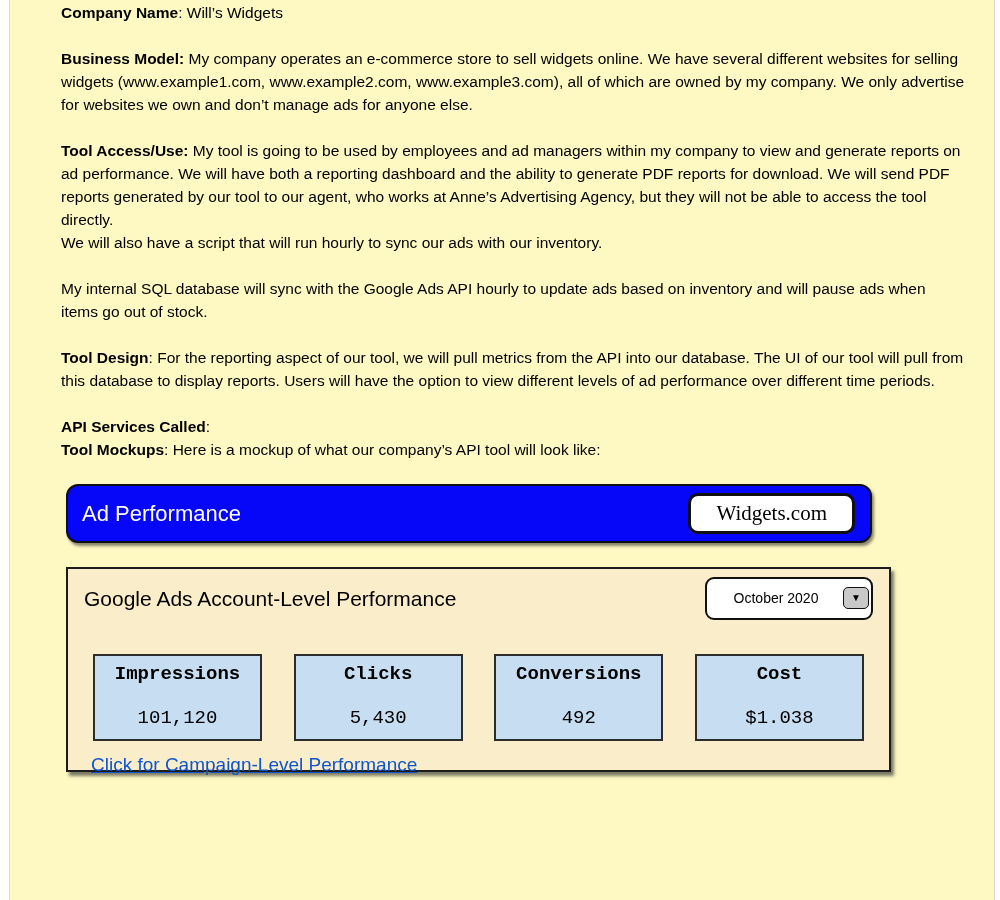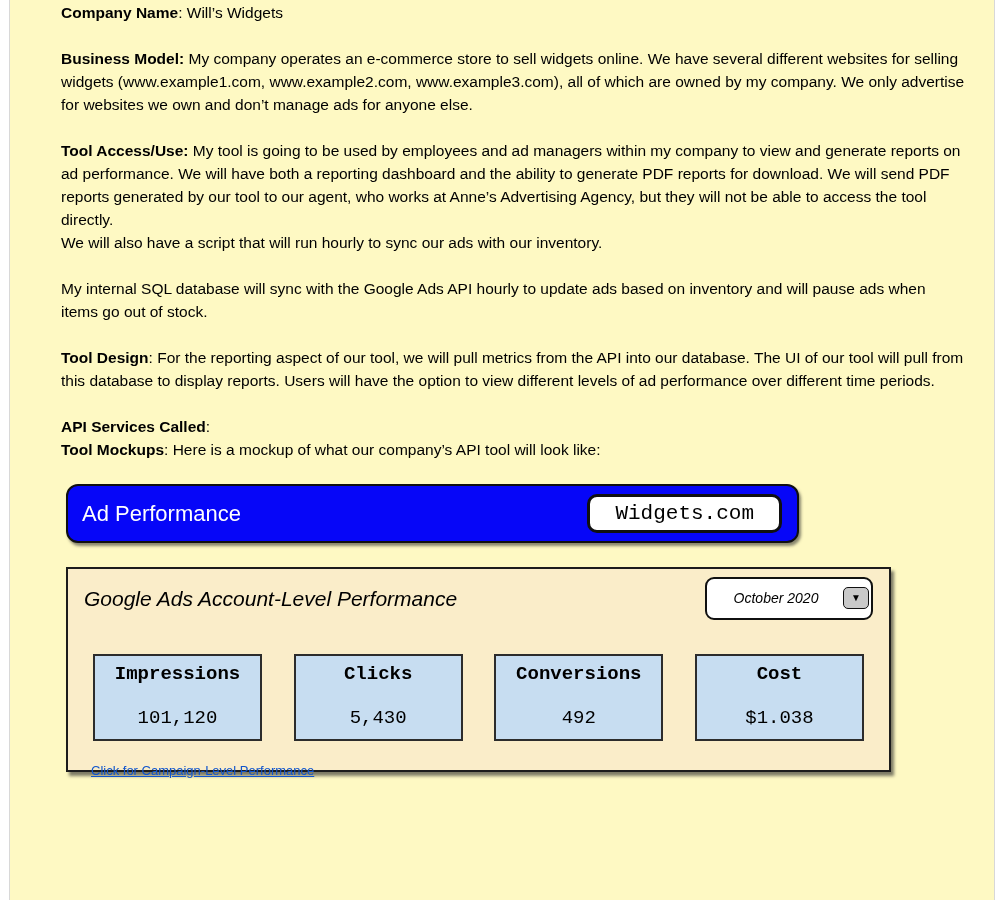--- a/index.html
+++ b/index.html
@@ -31,60 +31,59 @@
   ul.bullets li { line-height: 23px; }
   a.doc-link, .doc-link {
     color: #1155cc;
     text-decoration: underline;
     cursor: pointer;
   }
 
   
   .app-bar {
     margin: 3px 0 0 5px;
-    width: 733px; height: 59px;
+    width: 806px; height: 59px;
     background: #0606f8;
     border: 2px solid #101010;
     border-radius: 12px;
     box-shadow: 2px 3px 3px rgba(40,40,40,0.55);
     display: flex;
     align-items: center;
     justify-content: space-between;
     padding: 0 15px 0 14px;
   }
   .app-title {
     color: #ffffff;
     font-size: 22px;
   }
   .site-btn {
     background: #ffffff;
     border: 3px solid #101010;
     border-radius: 10px;
-    font-family: Liberation Mono, monospace;
+    font-family: Liberation Serif, serif;
     font-size: 21px;
     color: #000;
     padding: 5px 25px;
     cursor: pointer;
   }
 
   
   .panel {
     margin: 24px 0 0 5px;
     width: 825px; height: 205px;
     background: #faedc9;
     border: 2px solid #1c1c1c;
     box-shadow: 3px 4px 3px rgba(40,40,40,0.6);
     padding: 13px 16px 0 16px;
   }
   .panel-head {
     display: flex;
     align-items: center;
     justify-content: space-between;
     height: 32px;
-    font-style: italic;
   }
   .panel-title { font-size: 21px; }
   .dropdown {
     display: flex;
     align-items: center;
     background: #ffffff;
     border: 2px solid #101010;
     border-radius: 9px;
     width: 168px; height: 43px;
     padding: 0 2px;
@@ -119,23 +118,23 @@
     display: flex;
     flex-direction: column;
     justify-content: space-between;
     align-items: center;
     padding: 7px 0 9px 0;
     font-family: Liberation Mono, monospace;
   }
   .card-label { font-size: 19px; font-weight: bold; }
   .card-value { font-size: 19px; }
   .panel-link-row {
-    margin-top: 18px;
+    margin-top: 12px;
     padding-left: 7px;
-    font-size: 13px;
+    font-size: 19px;
   }
 </style>
 </head>
 <body>
 
 <div class="page">
   <div class="doc-text">
 
     <p><b>Company Name</b><span>: Will’s Widgets</span></p>
 

